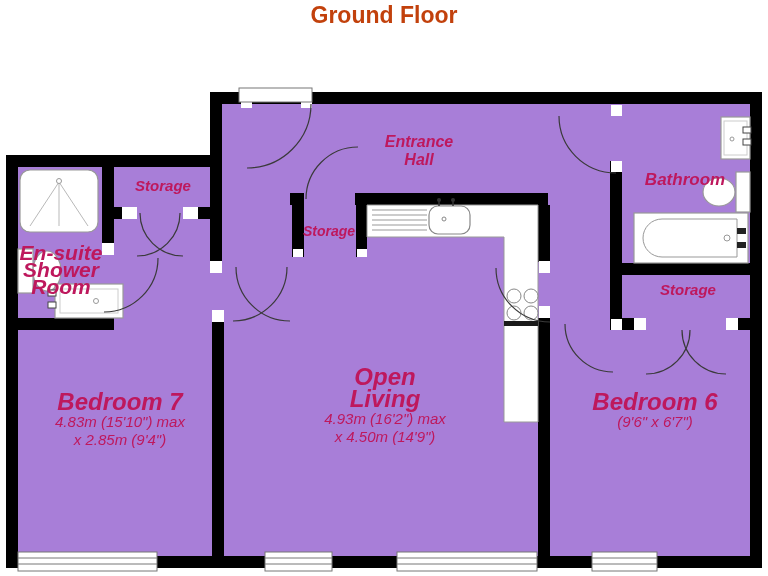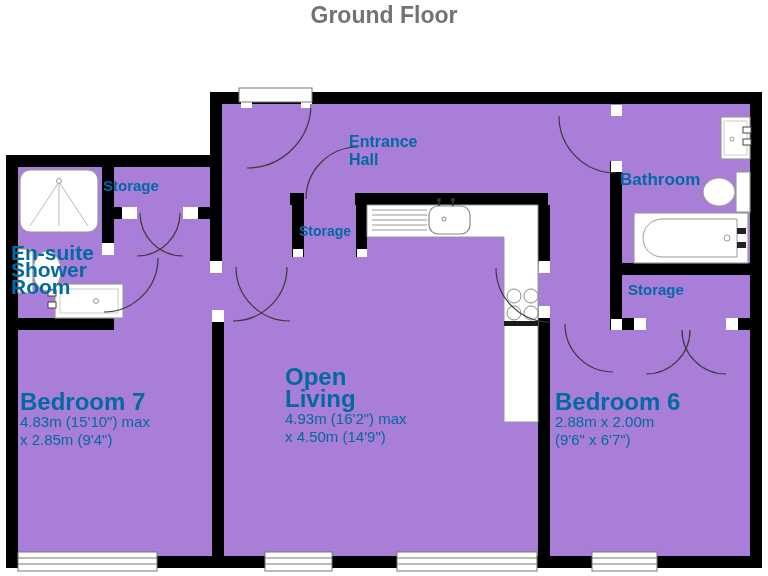--- a/index.html
+++ b/index.html
@@ -1,22 +1,22 @@
 <!DOCTYPE html>
 <html><head>
 <meta charset="utf-8">
 <style>
   html,body{margin:0;padding:0;background:#fff;}
   #stage{position:relative;width:768px;height:576px;background:#fff;overflow:hidden;
          font-family:"Liberation Sans",sans-serif;}
   #plan-svg{position:absolute;left:0;top:0;}
-  .lbl{position:absolute;color:#0369a1;z-index:5;white-space:nowrap;}
+  .lbl{position:absolute;text-align:center;color:#be185d;z-index:5;white-space:nowrap;font-style:italic;}
   .b{font-weight:bold;}
   #title{position:absolute;top:2px;left:0;width:768px;text-align:center;
-         font-size:23px;font-weight:bold;color:#737373;z-index:5;}
+         font-size:23px;font-weight:bold;color:#c2410c;z-index:5;}
   .hall{font-size:16px;line-height:18px;}
   .room-big{font-size:24px;line-height:22px;}
   .dim{font-size:15px;line-height:18px;font-weight:normal;}
   .storage{font-size:15px;}
   .storage-sm{font-size:14px;}
   .bathroom{font-size:17px;}
   .ensuite{font-size:21px;line-height:17px;}
 </style>
 </head>
 <body>
@@ -196,17 +196,16 @@
 
   <div class="lbl" style="left:285px;top:366px;width:200px;">
     <div class="room-big b">Open</div>
     <div class="room-big b">Living</div>
     <div class="dim">4.93m (16'2") max</div>
     <div class="dim">x 4.50m (14'9")</div>
   </div>
 
   <div class="lbl" style="left:555px;top:391px;width:200px;">
     <div class="room-big b">Bedroom 6</div>
-    <div class="dim">2.88m x 2.00m</div>
     <div class="dim">(9'6" x 6'7")</div>
   </div>
 
 </div>
 
 </body></html>

